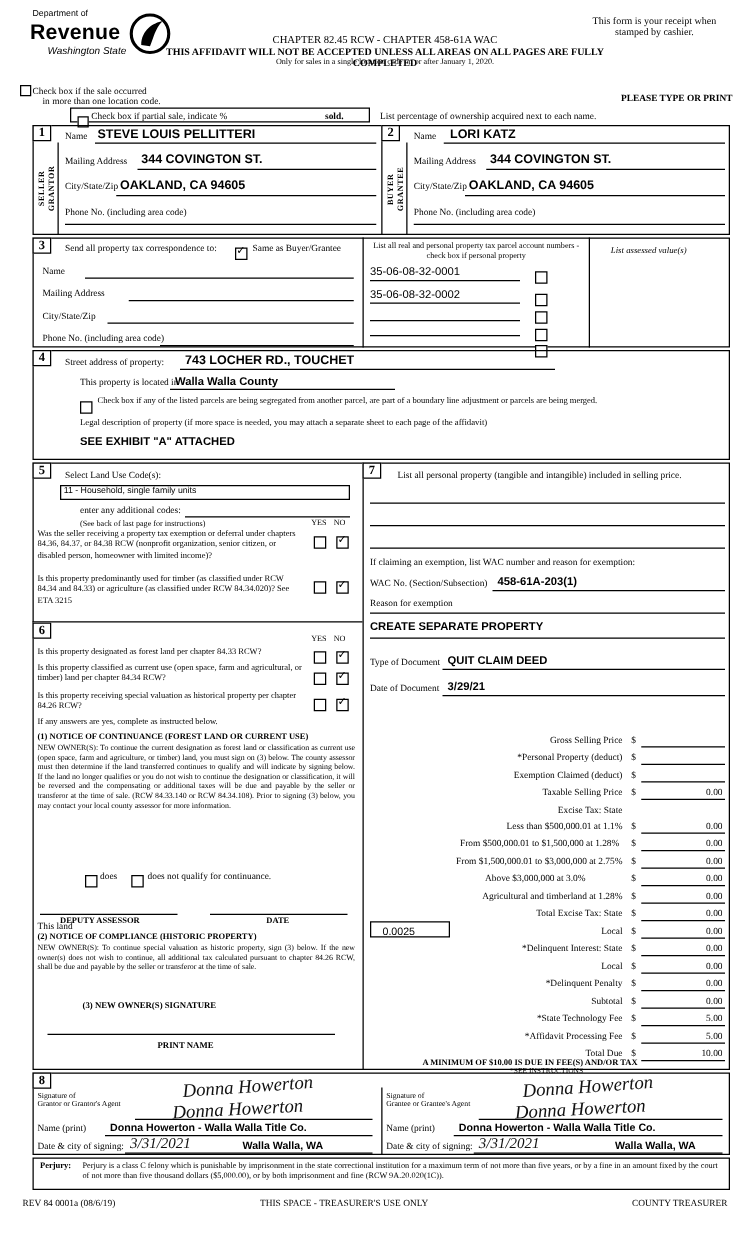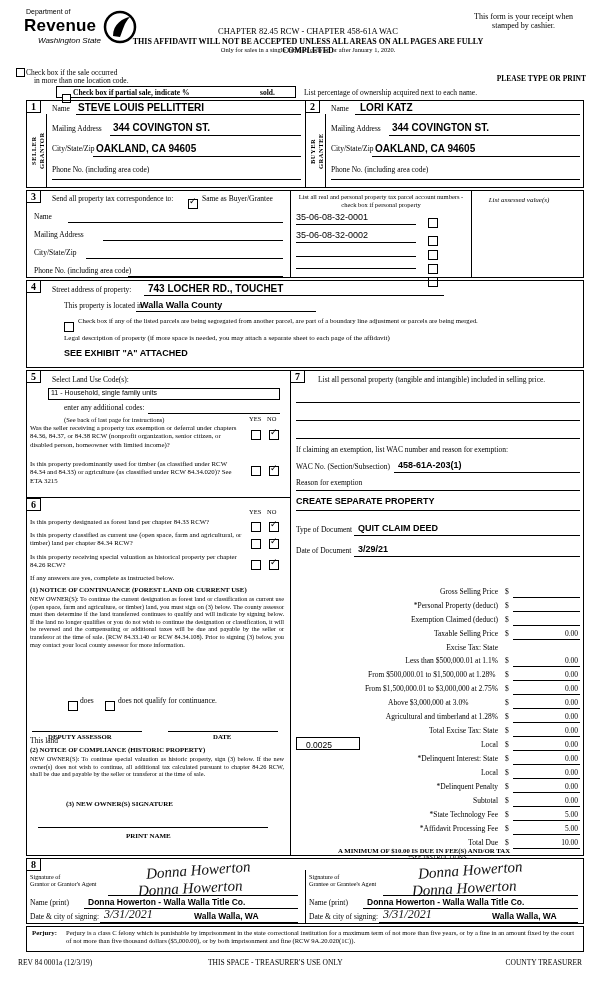--- a/index.html
+++ b/index.html
@@ -15,21 +15,21 @@
   .sub1{position:absolute;left:175px;top:22px;width:250px;text-align:center;font-size:8.5px;}
   .sub2{position:absolute;left:100px;top:33px;width:400px;text-align:center;font-size:8px;font-weight:bold;}
   .sub3{position:absolute;left:100px;top:42px;width:400px;text-align:center;font-size:6.5px;}
   .receipt{position:absolute;right:6px;top:8px;width:125px;text-align:center;font-size:8px;}
   .chk{display:inline-block;width:7px;height:7px;border:1px solid #000;vertical-align:middle;background:#fff;}
   .chkbig{display:inline-block;width:8px;height:8px;border:1px solid #000;vertical-align:middle;background:#fff;position:relative;}
   .chkbig.on:after{content:"\2713";position:absolute;left:0px;top:-4px;font-size:9px;line-height:10px;}
   .note1{position:absolute;left:18px;top:64px;font-size:7.5px;}
   .note2{position:absolute;left:26px;top:72px;font-size:7.5px;}
   .pleasetype{position:absolute;right:6px;top:70px;font-size:7.5px;font-weight:bold;}
-  .partial{position:absolute;left:70px;top:86px;font-size:7.5px;font-weight:bold;}
+  .partial{position:absolute;left:70px;top:86px;font-size:7.5px;font-weight:normal;}
   .pctown{position:absolute;left:300px;top:86px;font-size:7.5px;}
   .box{position:absolute;border:1px solid #000;box-sizing:border-box;}
   .num{position:absolute;width:15px;height:13px;border:1px solid #000;box-sizing:border-box;text-align:center;font-size:10px;font-weight:bold;font-family:"Liberation Serif",serif;background:#fff;line-height:12px;}
   .lbl{position:absolute;font-size:7.5px;}
   .lblb{position:absolute;font-size:7.5px;font-weight:bold;}
   .fill{position:absolute;font-size:9.5px;font-family:"Liberation Sans",sans-serif;}
   .fillh{position:absolute;font-size:10px;font-family:"Liberation Sans",sans-serif;}
   .line{position:absolute;border-bottom:1px solid #000;}
   .vline{position:absolute;border-left:1px solid #000;}
   .vert{position:absolute;writing-mode:vertical-rl;transform:rotate(180deg);font-size:6.5px;font-weight:bold;text-align:center;letter-spacing:.5px;}
@@ -379,21 +379,21 @@
     <div class="sig" style="position:absolute;left:375px;top:903px;font-size:12px;">3/31/2021</div>
     <div class="fill" style="left:484px;top:907px;font-size:8.5px;font-weight:bold;">Walla Walla, WA</div>
     <div class="line" style="left:371px;top:918px;width:199px;"></div>
 
     <div class="box" style="left:18px;top:922px;width:558px;height:26px;"></div>
     <div class="lblb" style="left:24px;top:925px;font-size:6.8px;">Perjury:</div>
     <div class="lbl" style="left:58px;top:925px;width:512px;font-size:6.6px;line-height:8px;">Perjury is a class C felony which is punishable by imprisonment in the state correctional institution for a maximum term of not more than five years, or by a fine in an amount fixed by the court of not more than five thousand dollars ($5,000.00), or by both imprisonment and fine (RCW 9A.20.020(1C)).</div>
   </div>
 
   <div class="footer">
-    <span style="position:absolute;left:10px;top:0;">REV 84 0001a (12/3/19)</span>
+    <span style="position:absolute;left:10px;top:0;">REV 84 0001a (08/6/19)</span>
     <span style="position:absolute;left:200px;top:0;">THIS SPACE - TREASURER'S USE ONLY</span>
     <span style="position:absolute;right:10px;top:0;">COUNTY TREASURER</span>
   </div>
 
   <div class="taskbar">
     
   </div>
 </div>
 
 </body></html>

